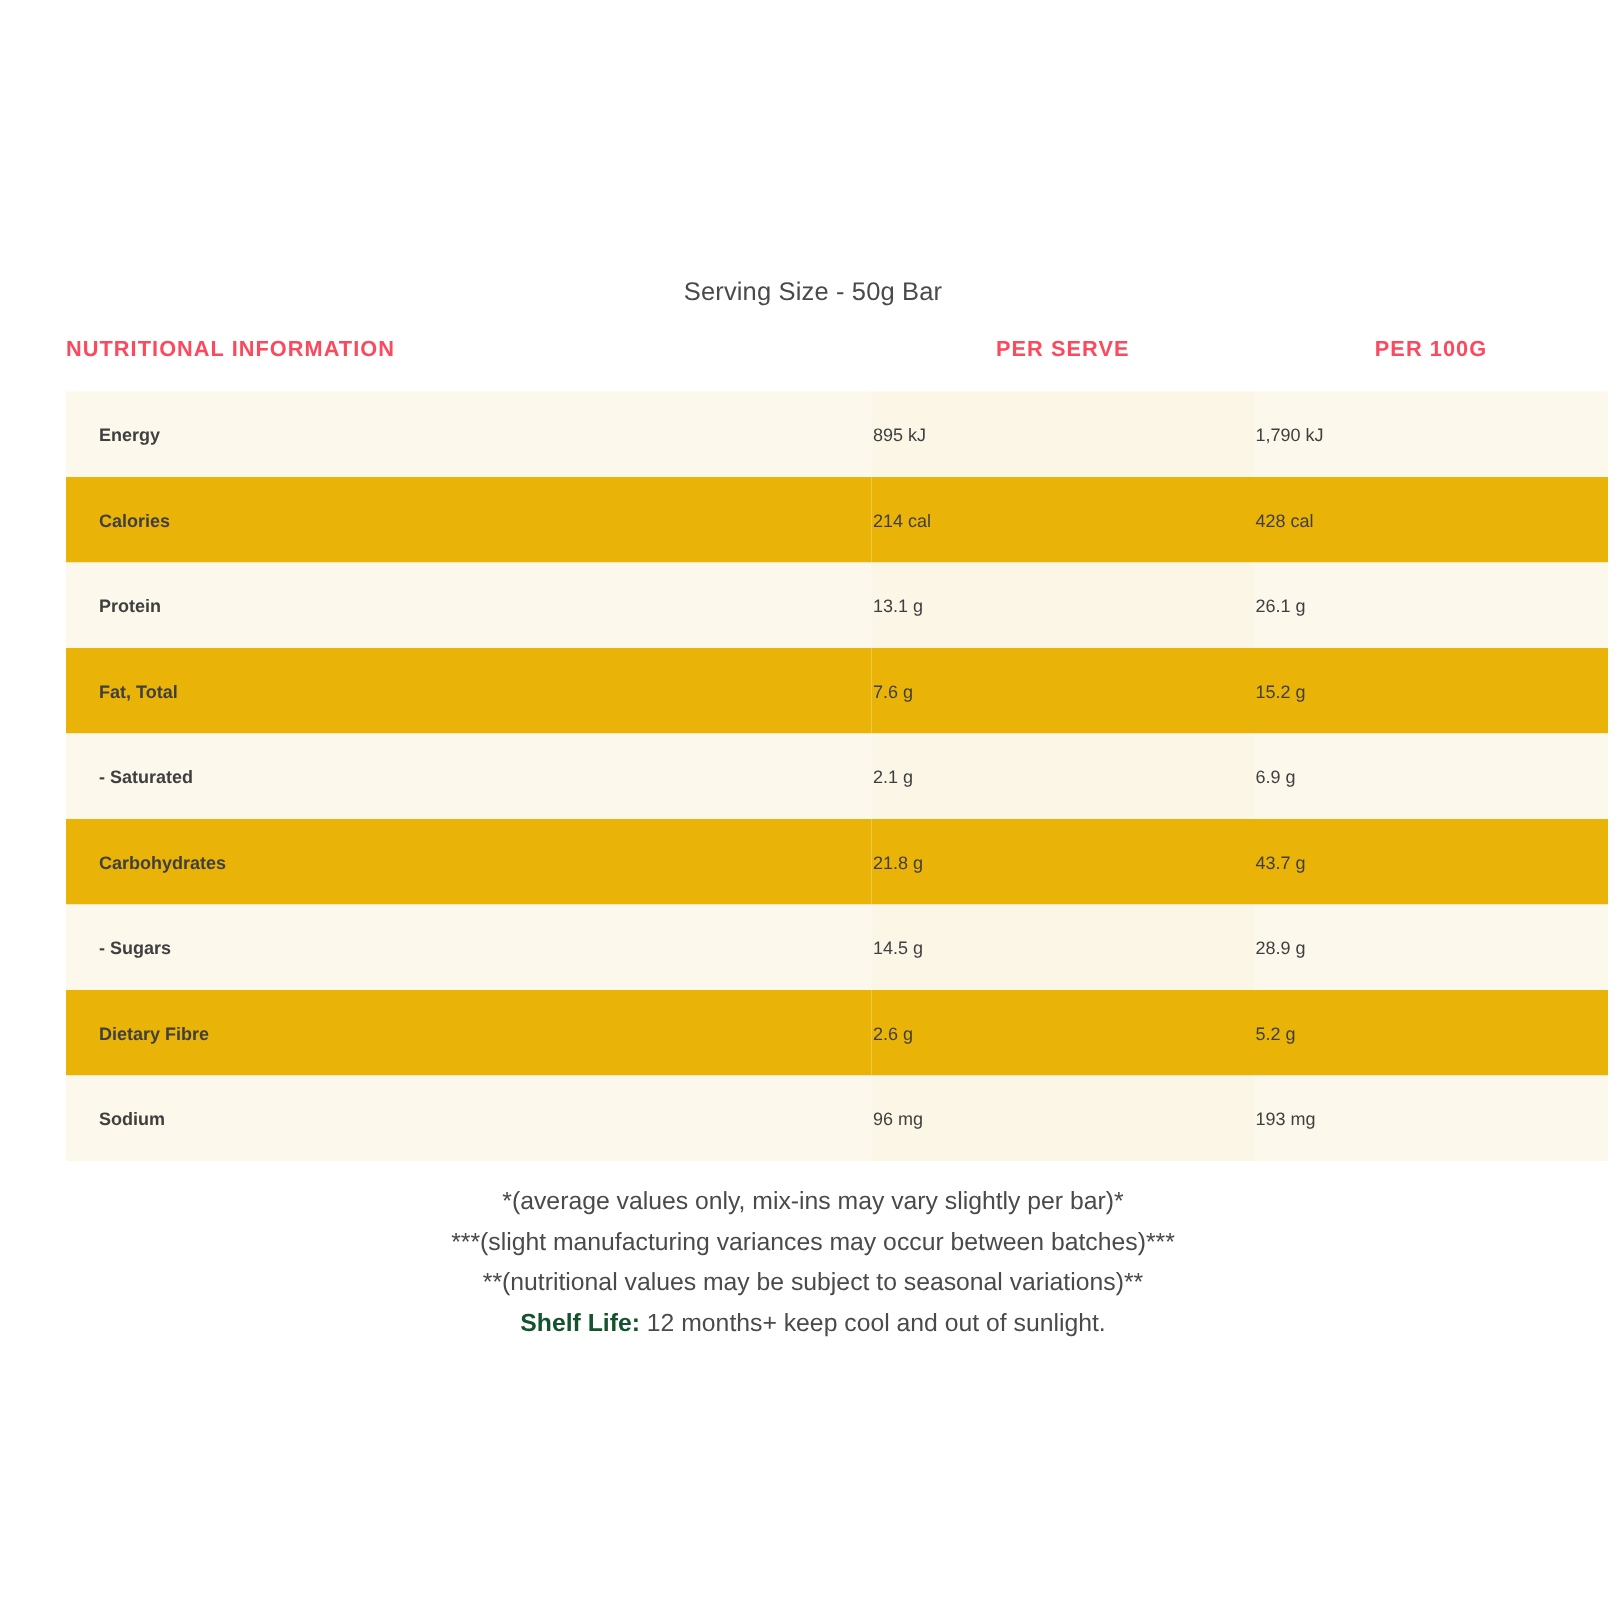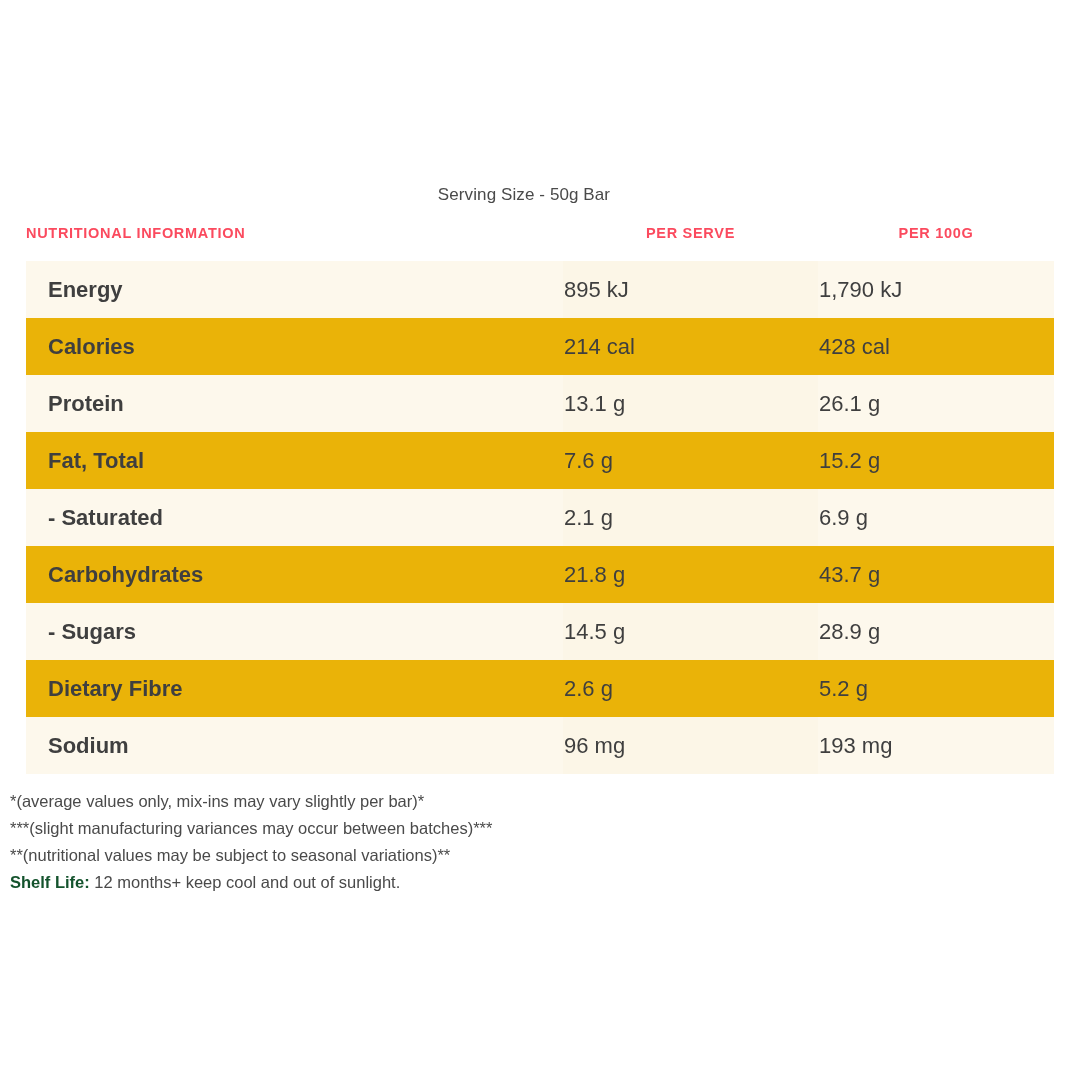--- a/index.html
+++ b/index.html
@@ -13,21 +13,21 @@
     color: #3d3d3d;
   }
   .page {
     position: relative;
     width: 1080px;
     height: 1080px;
     background: #ffffff;
   }
   .panel {
     position: absolute;
-    left: 10px;
+    left: 28px;
     top: 185px;
     width: 1028px;
   }
   .serving-size {
     text-align: center;
     font-size: 17px;
     color: #4a4a4a;
     letter-spacing: .1px;
     margin-bottom: 20px;
   }
@@ -49,21 +49,21 @@
     padding: 0 0 20px 0;
     text-transform: uppercase;
     vertical-align: bottom;
   }
   th.th-label { text-align: left; padding-left: 22px; }
   th.th-serve { text-align: center; }
   th.th-100   { text-align: center; }
 
   table.nutrition tbody td {
     height: 57px;
-    font-size: 22px;
+    font-size: 12px;
     color: #3f3f3f;
     border: 0;
   }
   tbody td.cell-label {
     text-align: left;
     padding-left: 22px;
     font-weight: bold;
     color: #2f2f2f;
     font-size: 16.5px;
   }
@@ -73,20 +73,21 @@
     color: #4a4a4a;
   }
   tbody tr.alt td { background: #fdf8ec; }
   tbody tr.alt td.cell-val.serve { background: #fcf6e7; }
   tbody tr.alt td.cell-val.hundred { background: #fdf8ec; }
   tbody tr.alt td.cell-label { background: #fdf8ec; }
   tbody tr.plain td { background: #eab308; }
 
   .footnotes {
     margin-top: 14px;
+    text-align: center;
     font-size: 16.5px;
     color: #4a4a4a;
     line-height: 27px;
   }
   .footnotes div { white-space: nowrap; }
   .shelf-label { font-weight: bold; color: #14532d; }
 </style>
 </head>
 <body>
 

